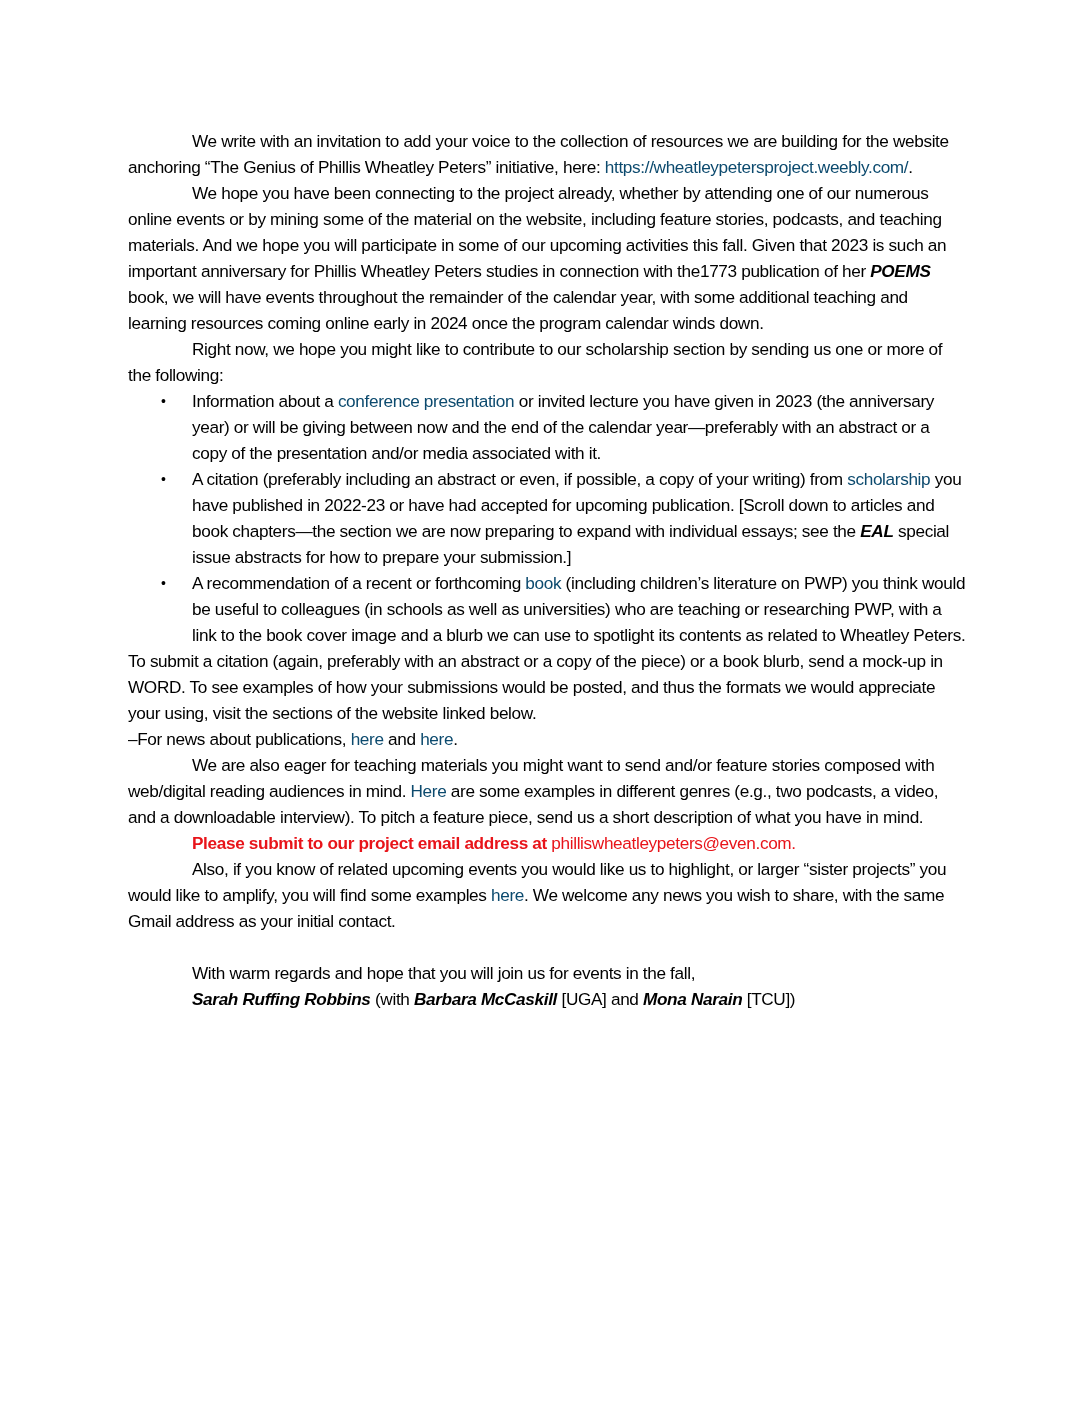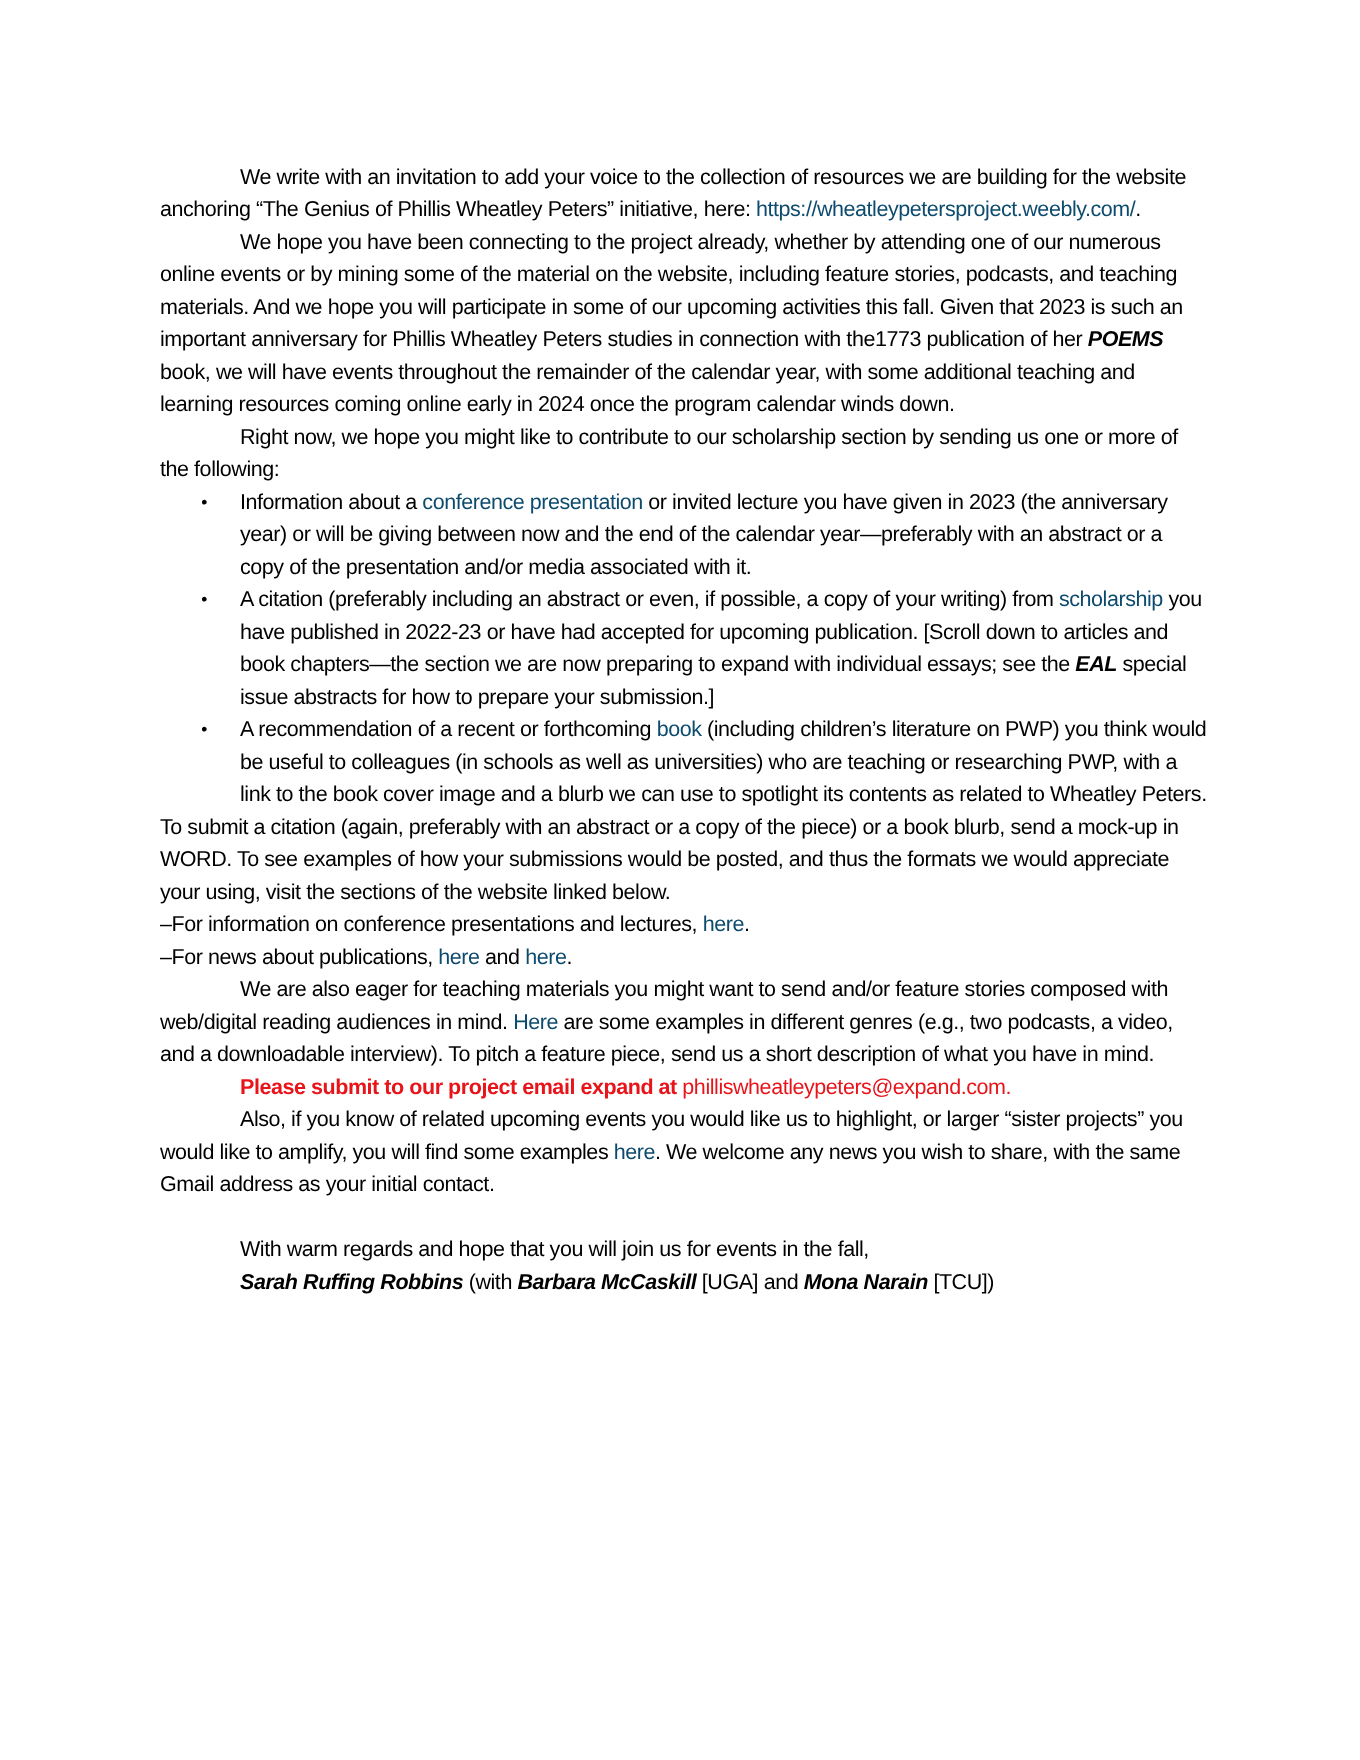--- a/index.html
+++ b/index.html
@@ -34,27 +34,26 @@
   <p class="indent">Right now, we hope you might like to contribute to our scholarship section by sending us one or more of the following:</p>
 
   <ul>
     <li><span class="bullet">•</span><span>Information about a </span><a class="link">conference presentation</a><span> or invited lecture you have given in 2023 (the anniversary year) or will be giving between now and the end of the calendar year—preferably with an abstract or a copy of the presentation and/or media associated with it.</span></li>
     <li><span class="bullet">•</span><span>A citation (preferably including an abstract or even, if possible, a copy of your writing) from </span><a class="link">scholarship</a><span> you have published in 2022-23 or have had accepted for upcoming publication. [Scroll down to articles and book chapters—the section we are now preparing to expand with individual essays; see the </span><em>EAL</em><span> special issue abstracts for how to prepare your submission.]</span></li>
     <li><span class="bullet">•</span><span>A recommendation of a recent or forthcoming </span><a class="link">book</a><span> (including children’s literature on PWP) you think would be useful to colleagues (in schools as well as universities) who are teaching or researching PWP, with a link to the book cover image and a blurb we can use to spotlight its contents as related to Wheatley Peters.</span></li>
   </ul>
 
   <p>To submit a citation (again, preferably with an abstract or a copy of the piece) or a book blurb, send a mock-up in WORD. To see examples of how your submissions would be posted, and thus the formats we would appreciate your using, visit the sections of the website linked below.</p>
 
-  <p><span>–For information on conference presentations and lectures, </span><a class="link">here</a><span>.</span></p>
 
   <p><span>–For news about publications, </span><a class="link">here</a><span> and </span><a class="link">here</a><span>.</span></p>
 
   <p class="indent"><span>We are also eager for teaching materials you might want to send and/or feature stories composed with web/digital reading audiences in mind. </span><a class="link">Here</a><span> are some examples in different genres (e.g., two podcasts, a video, and a downloadable interview). To pitch a feature piece, send us a short description of what you have in mind.</span></p>
 
-  <p class="indent"><span class="red-b">Please submit to our project email expand at </span><span class="red">philliswheatleypeters@expand.com.</span></p>
+  <p class="indent"><span class="red-b">Please submit to our project email address at </span><span class="red">philliswheatleypeters@even.com.</span></p>
 
   <p class="indent"><span>Also, if you know of related upcoming events you would like us to highlight, or larger “sister projects” you would like to amplify, you will find some examples </span><a class="link">here</a><span>. We welcome any news you wish to share, with the same Gmail address as your initial contact.</span></p>
 
   <div class="spacer"></div>
 
   <p class="sig">With warm regards and hope that you will join us for events in the fall,</p>
   <p class="sig"><em>Sarah Ruffing Robbins</em><span> (with </span><em>Barbara McCaskill</em><span> [UGA] and </span><em>Mona Narain</em><span> [TCU])</span></p>
 </div>
 
 </body></html>

